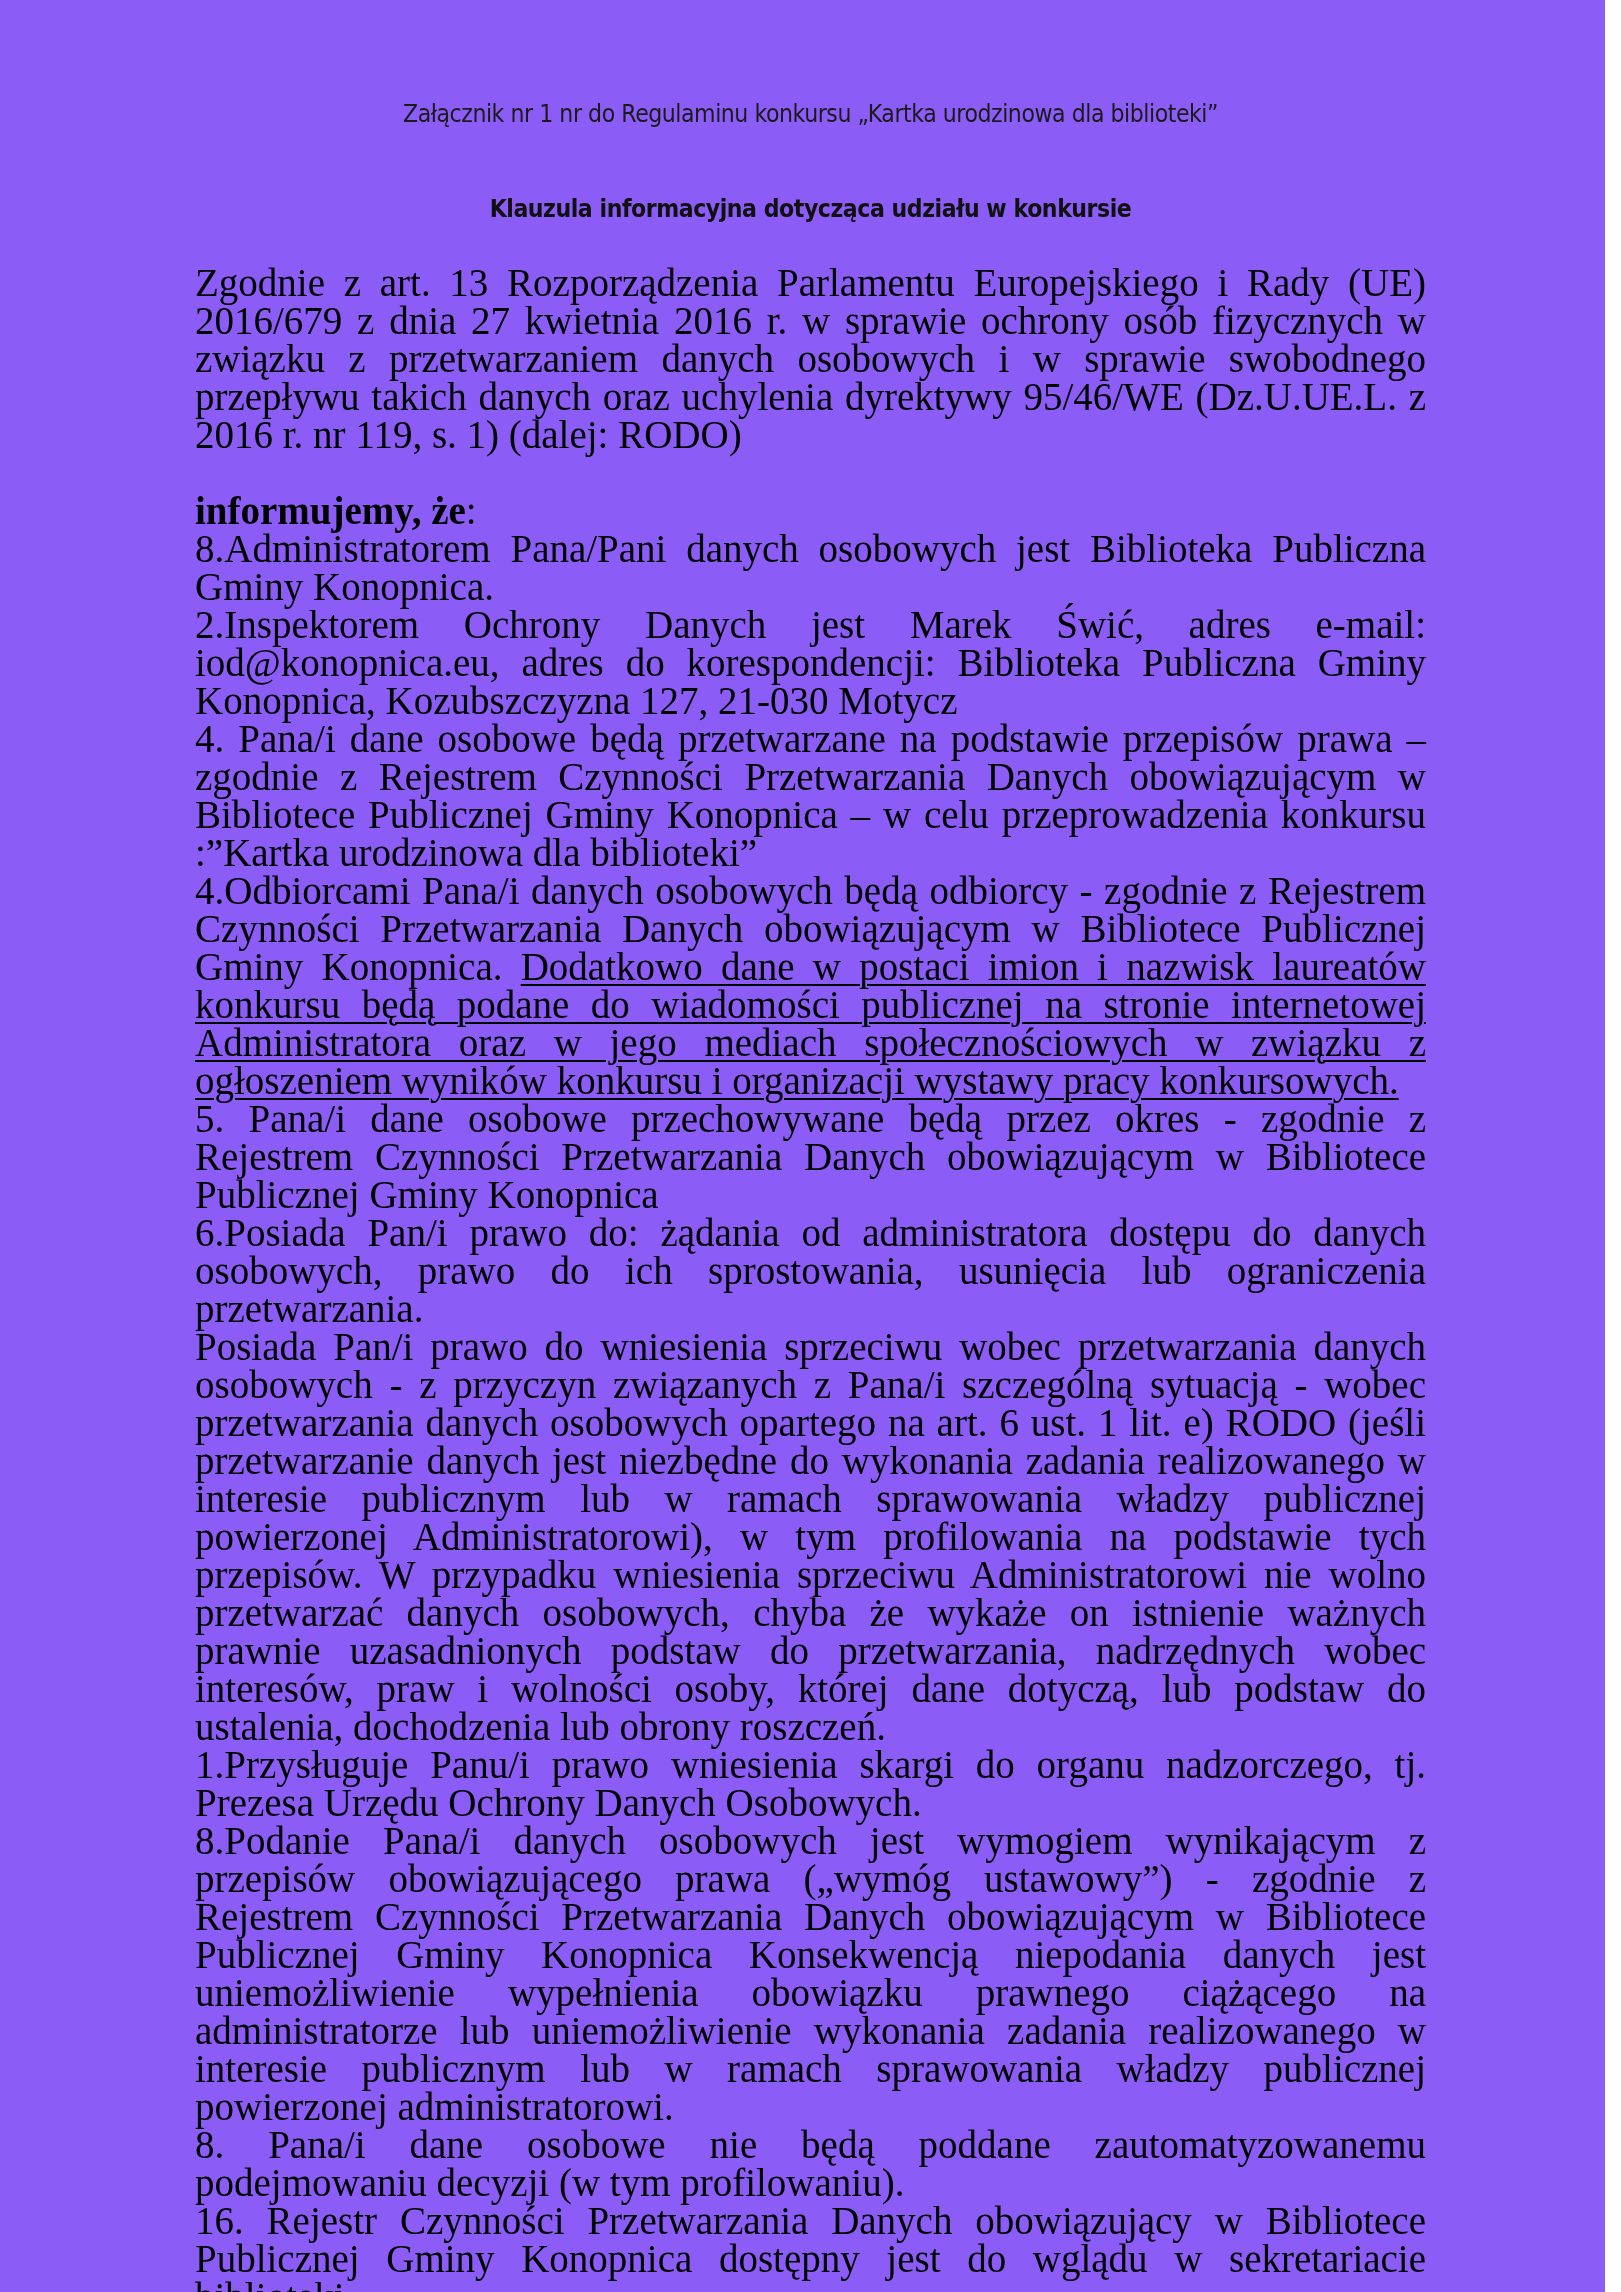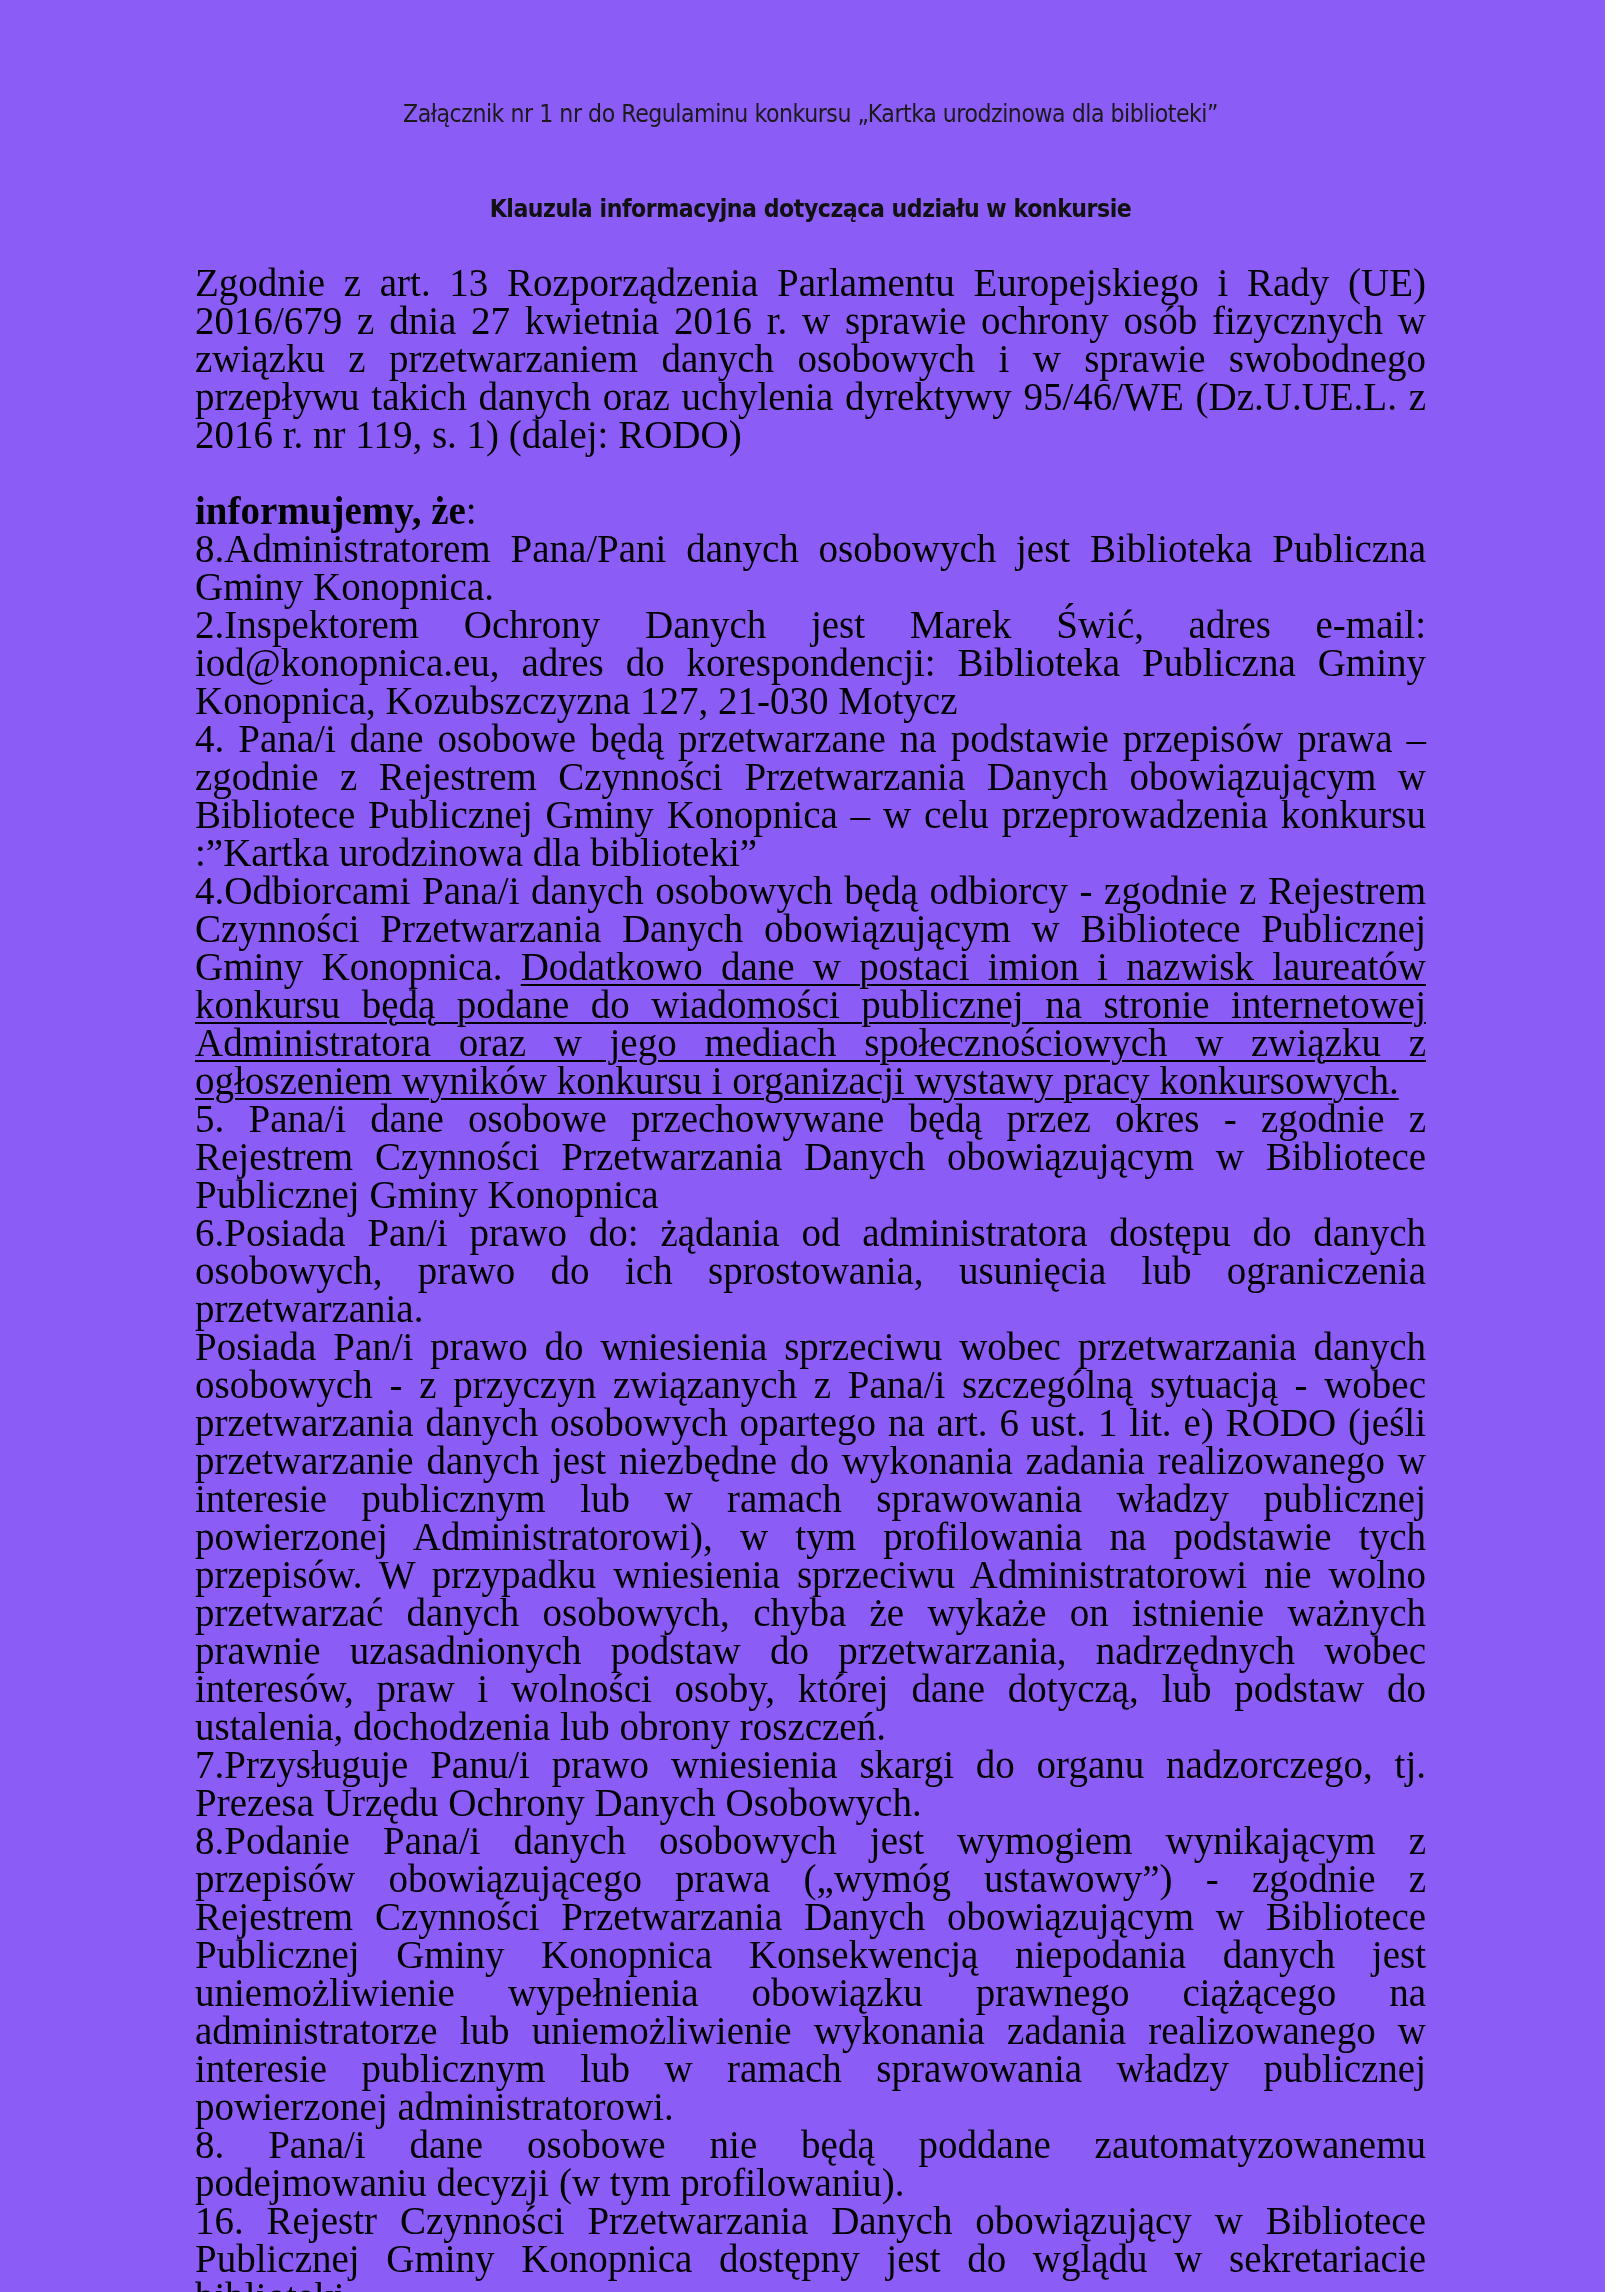--- a/index.html
+++ b/index.html
@@ -90,19 +90,19 @@
 
     <p><span class="lead">informujemy, że</span><span>:</span></p>
 
     <p>8.Administratorem Pana/Pani danych osobowych jest Biblioteka Publiczna Gminy Konopnica.</p>
     <p>2.Inspektorem Ochrony Danych jest Marek Świć, adres e-mail: iod@konopnica.eu, adres do korespondencji: Biblioteka Publiczna Gminy Konopnica, Kozubszczyzna 127, 21-030 Motycz</p>
     <p>4. Pana/i dane osobowe będą przetwarzane na podstawie przepisów prawa – zgodnie z Rejestrem Czynności Przetwarzania Danych obowiązującym w Bibliotece Publicznej Gminy Konopnica – w celu przeprowadzenia konkursu :”Kartka urodzinowa dla biblioteki”</p>
     <p><span>4.Odbiorcami Pana/i danych osobowych będą odbiorcy - zgodnie z Rejestrem Czynności Przetwarzania Danych obowiązującym w Bibliotece Publicznej Gminy Konopnica. </span><span class="underlined">Dodatkowo dane w postaci imion i nazwisk laureatów konkursu będą podane do wiadomości publicznej na stronie internetowej Administratora oraz w jego mediach społecznościowych w związku z ogłoszeniem wyników konkursu i organizacji wystawy pracy konkursowych.</span></p>
     <p>5. Pana/i dane osobowe przechowywane będą przez okres - zgodnie z Rejestrem Czynności Przetwarzania Danych obowiązującym w Bibliotece Publicznej Gminy Konopnica</p>
     <p>6.Posiada Pan/i prawo do: żądania od administratora dostępu do danych osobowych, prawo do ich sprostowania, usunięcia lub ograniczenia przetwarzania.</p>
     <p>Posiada Pan/i prawo do wniesienia sprzeciwu wobec przetwarzania danych osobowych - z przyczyn związanych z Pana/i szczególną sytuacją - wobec przetwarzania danych osobowych opartego na art. 6 ust. 1 lit. e) RODO (jeśli przetwarzanie danych jest niezbędne do wykonania zadania realizowanego w interesie publicznym lub w ramach sprawowania władzy publicznej powierzonej Administratorowi), w tym profilowania na podstawie tych przepisów. W przypadku wniesienia sprzeciwu Administratorowi nie wolno przetwarzać danych osobowych, chyba że wykaże on istnienie ważnych prawnie uzasadnionych podstaw do przetwarzania, nadrzędnych wobec interesów, praw i wolności osoby, której dane dotyczą, lub podstaw do ustalenia, dochodzenia lub obrony roszczeń.</p>
-    <p>7.Przysługuje Panu/i prawo wniesienia skargi do organu nadzorczego,  tj. Prezesa Urzędu Ochrony Danych Osobowych.</p>
+    <p>1.Przysługuje Panu/i prawo wniesienia skargi do organu nadzorczego,  tj. Prezesa Urzędu Ochrony Danych Osobowych.</p>
     <p>8.Podanie Pana/i danych osobowych jest wymogiem wynikającym z przepisów obowiązującego prawa („wymóg ustawowy”) - zgodnie z Rejestrem Czynności Przetwarzania Danych obowiązującym w Bibliotece Publicznej Gminy Konopnica Konsekwencją niepodania danych jest uniemożliwienie wypełnienia obowiązku prawnego ciążącego na administratorze lub uniemożliwienie wykonania zadania realizowanego w interesie publicznym lub w ramach sprawowania władzy publicznej powierzonej administratorowi.</p>
     <p>8. Pana/i dane osobowe nie będą poddane zautomatyzowanemu podejmowaniu decyzji (w tym profilowaniu).</p>
     <p>16. Rejestr Czynności Przetwarzania Danych obowiązujący w Bibliotece Publicznej Gminy Konopnica dostępny jest do wglądu w sekretariacie biblioteki.</p>
   </div>
 </div>
 
 
 </body></html>

